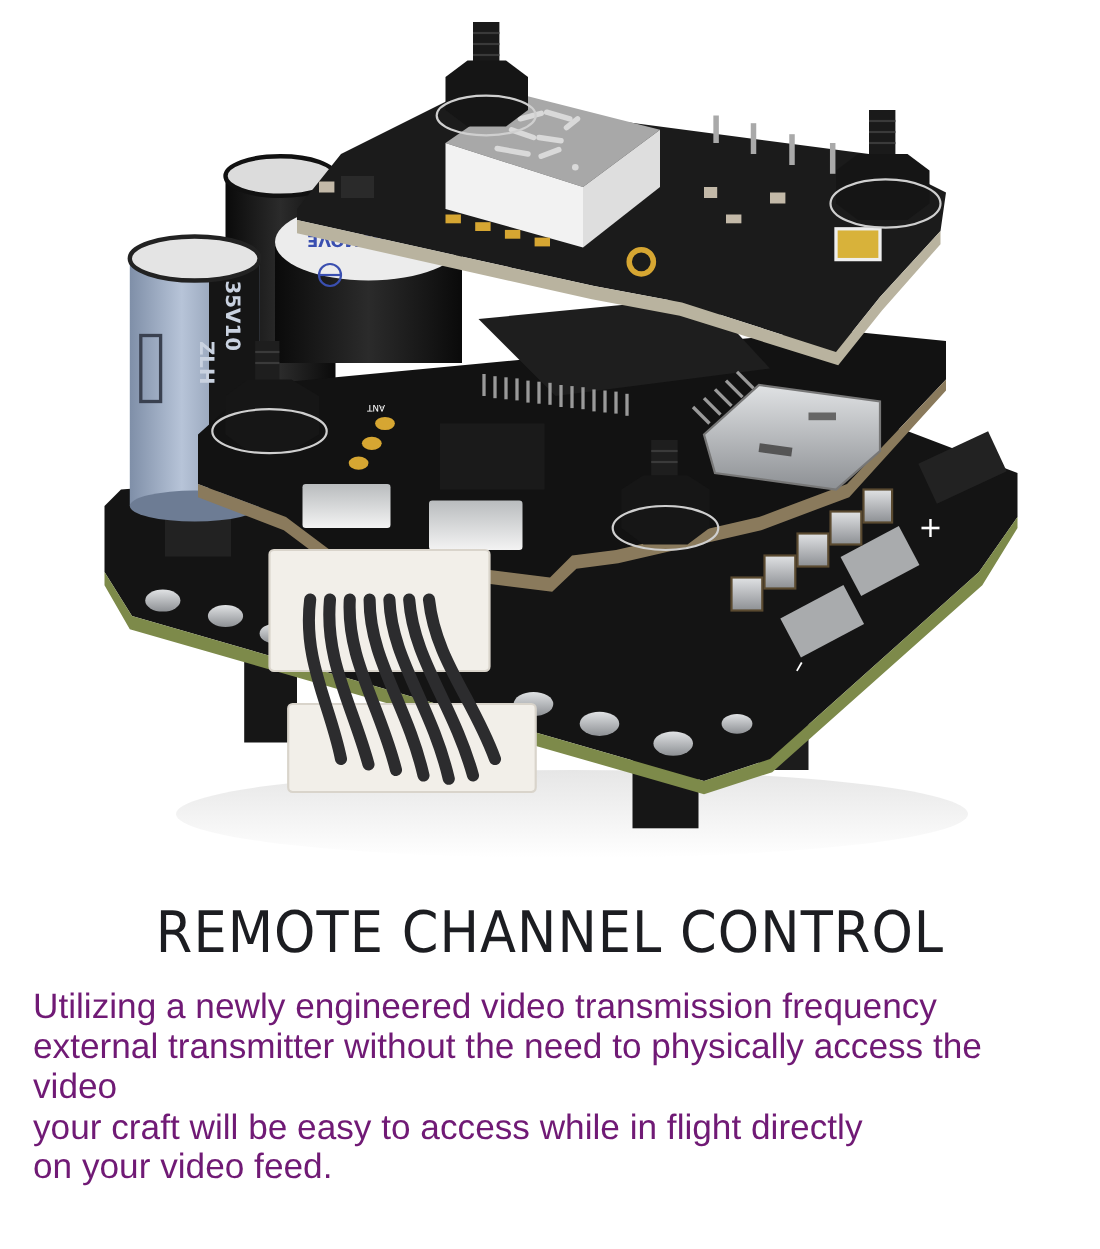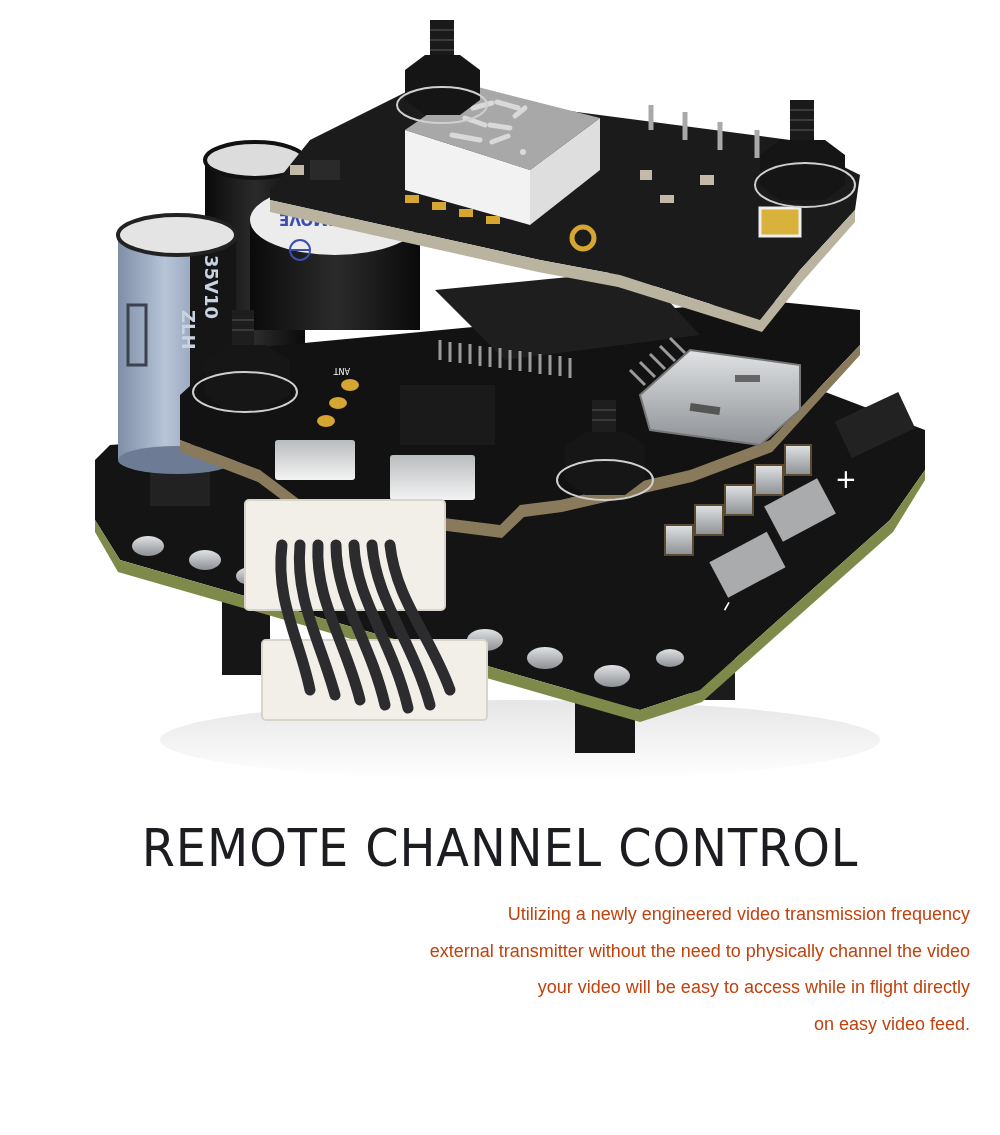--- a/index.html
+++ b/index.html
@@ -7,23 +7,23 @@
          font-family: "Liberation Sans", sans-serif; }
   .product-photo { position: absolute; left: 0; top: 0; width: 1000px; height: 800px; }
   .product-photo svg { display: block; }
   .heading {
     position: absolute; left: 0; top: 818px; width: 1000px; text-align: center;
     font-family: "DejaVu Sans", sans-serif; font-weight: normal;
     font-size: 52px; letter-spacing: 1px; color: #1c1d21; margin: 0;
     transform: scaleX(0.92); transform-origin: center;
   }
   .description {
-    position: absolute; left: 30px; top: 896px; width: 940px; text-align: right;
-    font-family: "Liberation Sans", sans-serif; font-size: 18px; line-height: 36.5px;
-    color: #c2410c; margin: 0;
+    position: absolute; left: 30px; top: 896px; width: 940px; text-align: left;
+    font-family: "Liberation Sans", sans-serif; font-size: 32px; line-height: 36.5px;
+    color: #701a75; margin: 0;
   }
   .description span { display: block; }
 </style>
 </head>
 <body>
 
 <div class="product-photo">
   <svg width="1000" height="800" viewBox="0 0 1000 800" xmlns="http://www.w3.org/2000/svg">
     <defs>
       <linearGradient id="floorShadow" x1="0" y1="0" x2="0" y2="1">
@@ -248,16 +248,16 @@
         <path d="M390,545 C396,600 430,635 450,690"></path>
       </g>
     </g>
   </svg>
 </div>
 
 <h1 class="heading">REMOTE CHANNEL CONTROL</h1>
 
 <p class="description">
   <span>Utilizing a newly engineered video transmission frequency</span>
-  <span>external transmitter without the need to physically channel the video</span>
-  <span>your video will be easy to access while in flight directly</span>
-  <span>on easy video feed.</span>
+  <span>external transmitter without the need to physically access the video</span>
+  <span>your craft will be easy to access while in flight directly</span>
+  <span>on your video feed.</span>
 </p>
 
 </body></html>

